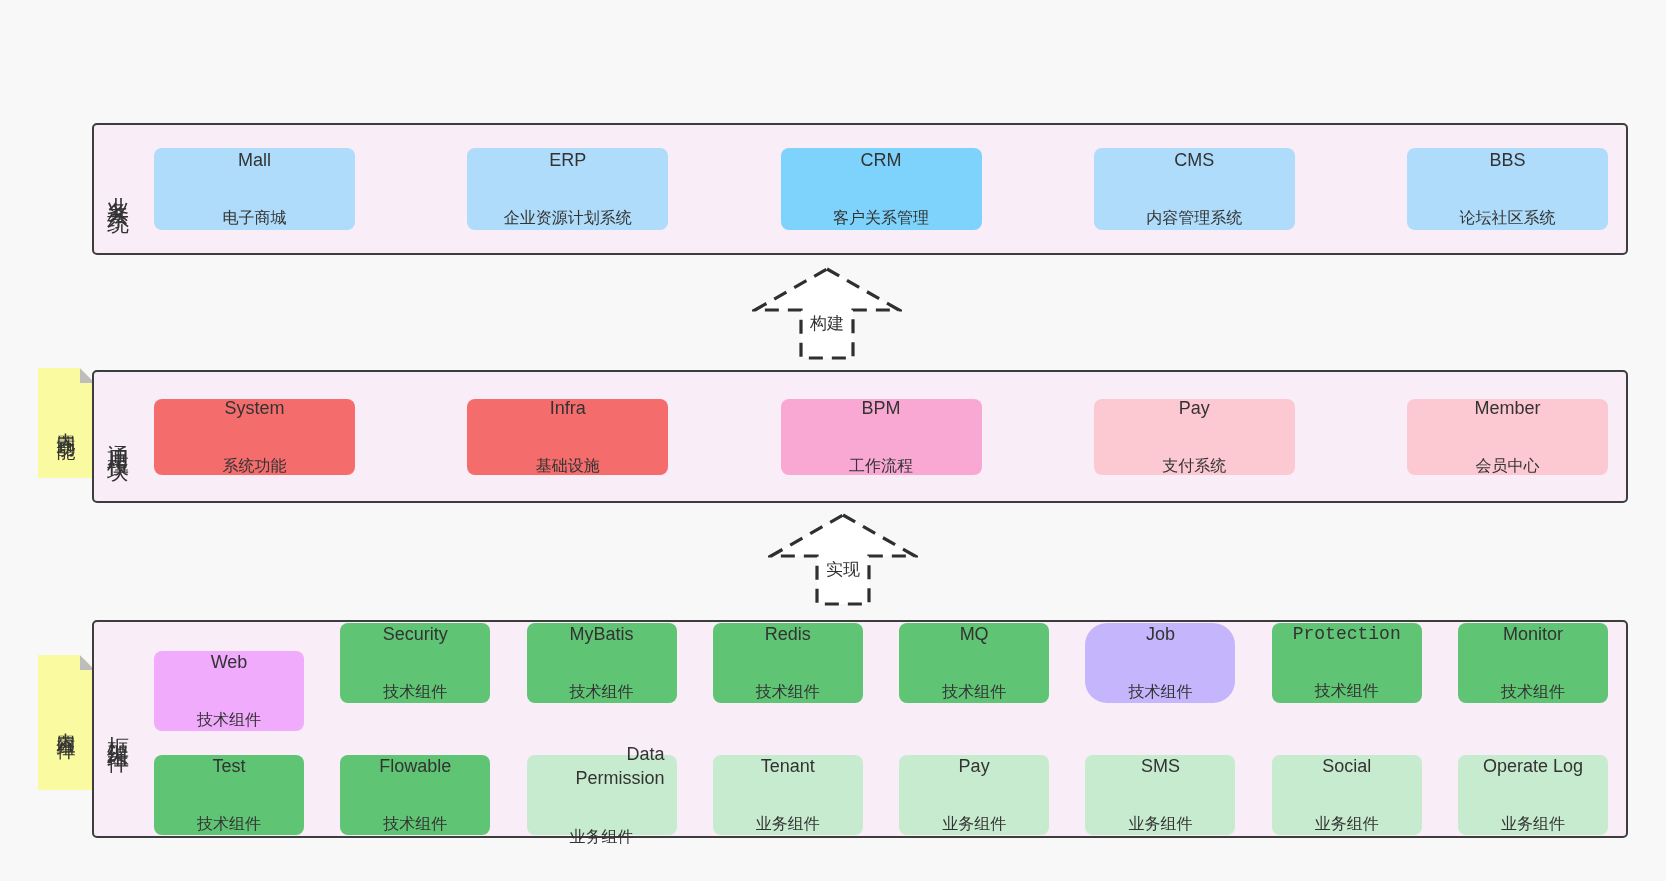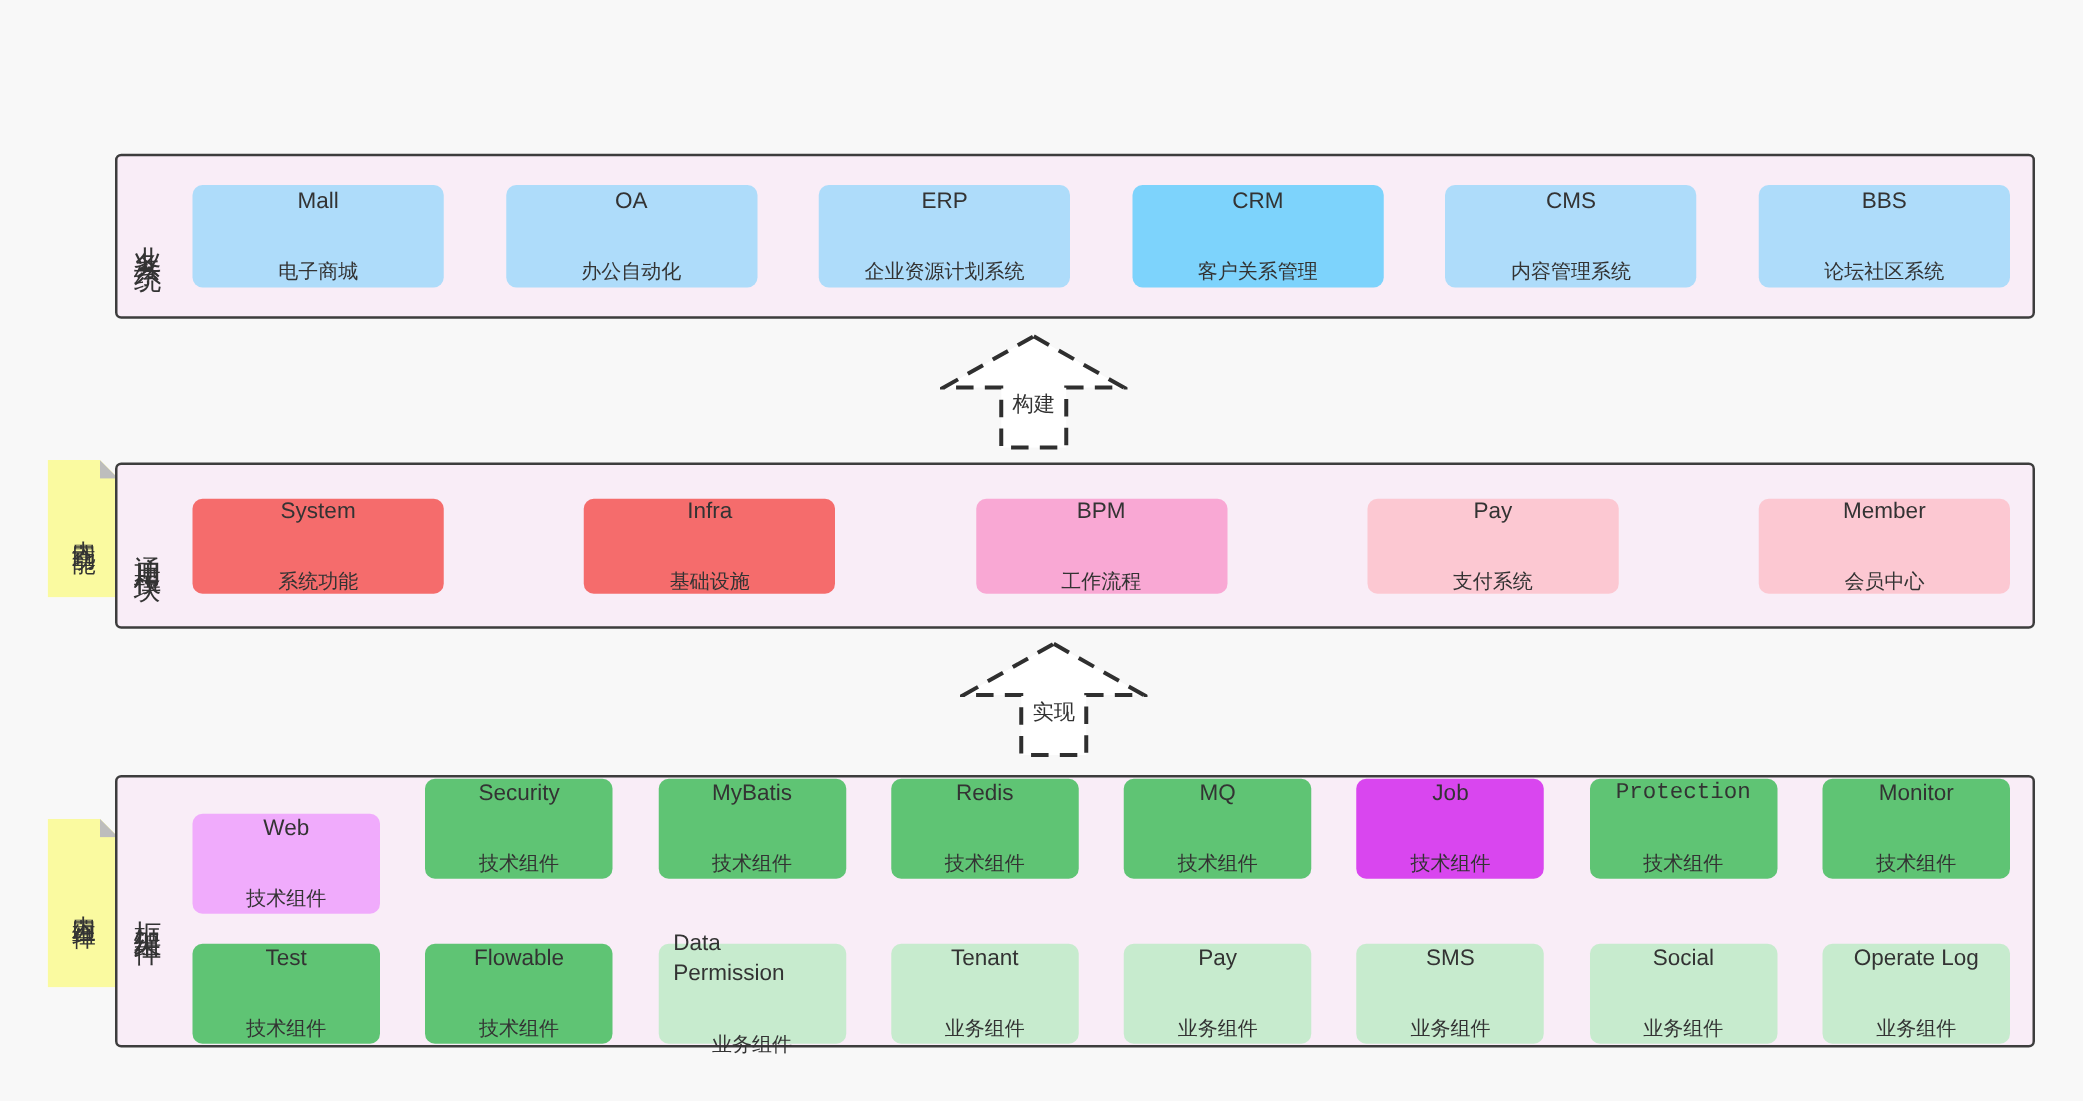--- a/index.html
+++ b/index.html
@@ -23,21 +23,21 @@
   }
 
   .boxes-area{
     position:absolute;left:60px;right:18px;top:0;height:100%;
     display:flex;flex-direction:column;justify-content:center;gap:24px;
   }
   .box-row{display:flex;justify-content:space-between;}
 
   .box{
     border-radius:8px;display:flex;flex-direction:column;
-    align-items:center;justify-content:center;text-align:left;
+    align-items:center;justify-content:center;text-align:right;
     color:#333;box-sizing:border-box;padding:2px 12px;gap:35px;
   }
   .panel-6 .box{width:201px;height:82px;}
   #panel-modules .box{height:76px;}
   .panel-8 .box{width:150px;height:80px;}
   .box-name{font-size:18px;line-height:1.35;}
   .box-desc{font-size:16px;line-height:1.4;}
 
   
   .note{
@@ -76,24 +76,20 @@
 
   <div class="panel panel-6" id="panel-business">
     <div class="side-label">业务系统</div>
     <div class="boxes-area">
       <div class="box-row">
           <div class="box" style="background: rgb(174, 220, 250);">
             <div class="box-name">Mall</div>
             <div class="box-desc">电子商城</div>
           </div>
           <div class="box" style="background: rgb(174, 220, 250);">
-            <div class="box-name">OA</div>
-            <div class="box-desc">办公自动化</div>
-          </div>
-          <div class="box" style="background: rgb(174, 220, 250);">
             <div class="box-name">ERP</div>
             <div class="box-desc">企业资源计划系统</div>
           </div>
           <div class="box" style="background: #7dd3fc;">
             <div class="box-name">CRM</div>
             <div class="box-desc">客户关系管理</div>
           </div>
           <div class="box" style="background: rgb(174, 220, 250);">
             <div class="box-name">CMS</div>
             <div class="box-desc">内容管理系统</div>
@@ -173,21 +169,21 @@
             <div class="box-desc">技术组件</div>
           </div>
           <div class="box" style="background: rgb(95, 196, 116);">
             <div class="box-name">Redis</div>
             <div class="box-desc">技术组件</div>
           </div>
           <div class="box" style="background: rgb(95, 196, 116);">
             <div class="box-name">MQ</div>
             <div class="box-desc">技术组件</div>
           </div>
-          <div class="box" style="background: #d946ef;">
+          <div class="box" style="background: #c4b5fd; border-radius: 22px;">
             <div class="box-name">Job</div>
             <div class="box-desc">技术组件</div>
           </div>
           <div class="box" style="background: rgb(95, 196, 116); font-family: Liberation Mono, monospace;">
             <div class="box-name">Protection</div>
             <div class="box-desc">技术组件</div>
           </div>
           <div class="box" style="background: rgb(95, 196, 116);">
             <div class="box-name">Monitor</div>
             <div class="box-desc">技术组件</div>

